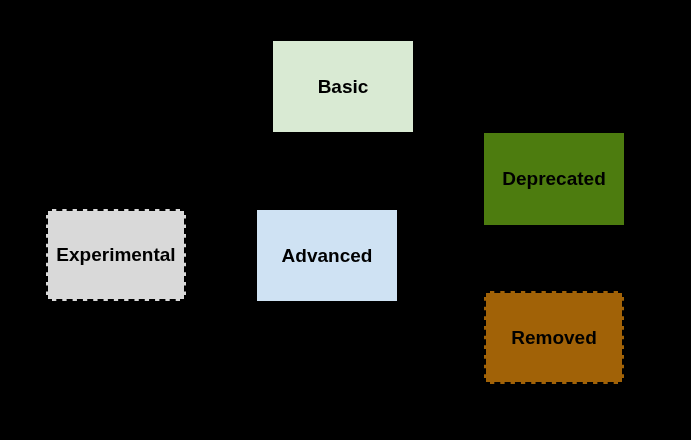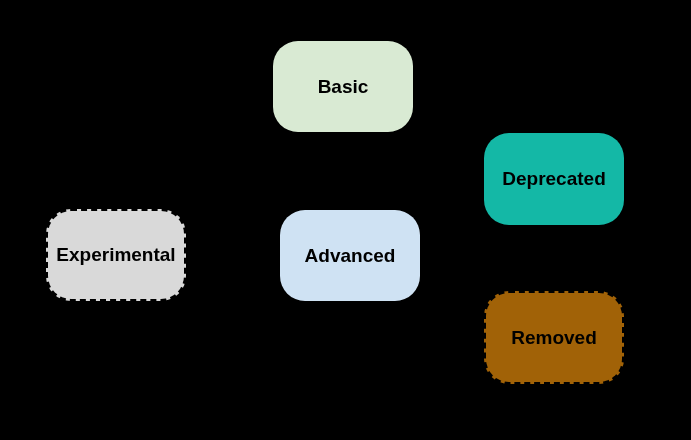--- a/index.html
+++ b/index.html
@@ -10,43 +10,42 @@
     overflow: hidden;
     font-family: "Liberation Sans", sans-serif;
   }
   .node {
     position: absolute;
     box-sizing: border-box;
     display: flex;
     align-items: center;
     justify-content: center;
     text-align: center;
-    border-radius: 25px;
   }
   .node.solid  { border: none; }
   .node.dashed { border: 2px dashed #000000; }
   .node span {
     font-size: 19px;
     font-weight: 700;
     color: #000000;
     letter-spacing: 0;
   }
 </style>
 </head>
 <body>
 
 <div id="stage" style="background: rgb(0, 0, 0);">
     <div class="node solid" style="left: 273px; top: 41px; width: 140px; height: 91px; background-color: rgb(217, 234, 211);">
       <span style="color: rgb(0, 0, 0);">Basic</span>
     </div>
-    <div class="node solid" style="left: 484px; top: 133px; width: 140px; height: 92px; background-color: #14b8a6;">
+    <div class="node solid" style="left: 484px; top: 133px; width: 140px; height: 92px; background-color: #4d7c0f;">
       <span style="color: rgb(0, 0, 0);">Deprecated</span>
     </div>
     <div class="node dashed" style="left: 46px; top: 209px; width: 140px; height: 92px; background-color: rgb(217, 217, 217);">
       <span style="color: rgb(0, 0, 0);">Experimental</span>
     </div>
-    <div class="node solid" style="left: 280px; top: 210px; width: 140px; height: 91px; background-color: rgb(207, 226, 243);">
+    <div class="node solid" style="left: 257px; top: 210px; width: 140px; height: 91px; background-color: rgb(207, 226, 243);">
       <span style="color: rgb(0, 0, 0);">Advanced</span>
     </div>
     <div class="node dashed" style="left: 484px; top: 291px; width: 140px; height: 93px; background-color: #a16207;">
       <span style="color: rgb(0, 0, 0);">Removed</span>
     </div>
   </div>
 
 </body></html>

